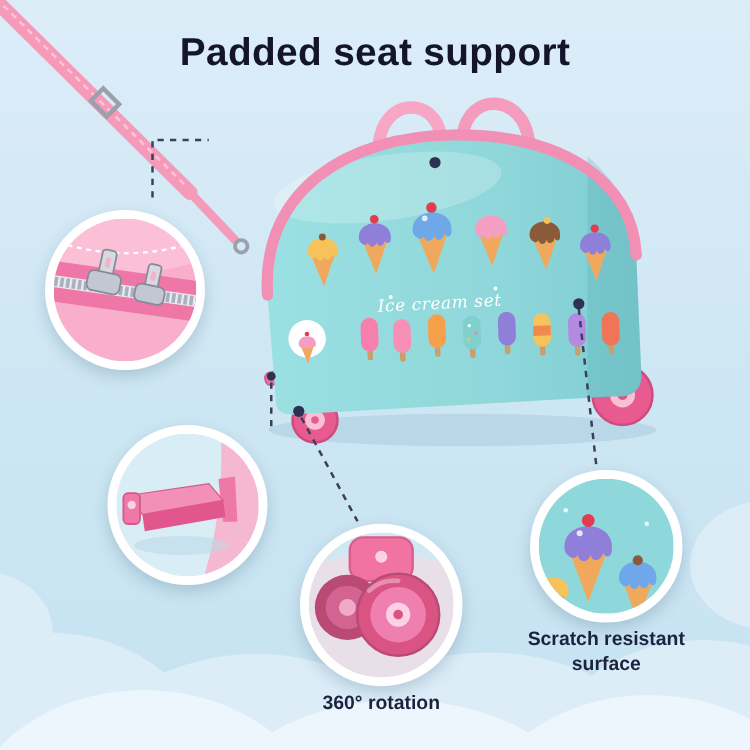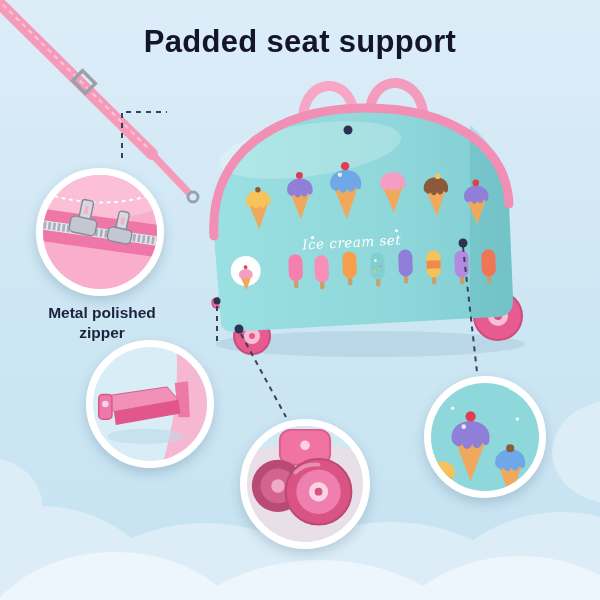--- a/index.html
+++ b/index.html
@@ -273,15 +273,16 @@
       </g>
       <g transform="translate(12,98) scale(1.3)">
         <path d="M -9 3 L 0 27 L 9 3 Z" fill="#f0a95c"></path>
         <path d="M -11 3 C -13 -12 13 -12 11 3 C 11 6 8 7 7 4 C 6 8 2 9 1 5 C 0 9 -4 9 -5 5 C -6 8 -10 6 -11 3 Z" fill="#f6c35a"></path>
       </g>
       <circle cx="24" cy="28" r="2" fill="#ffffff" opacity=".8"></circle>
       <circle cx="96" cy="40" r="2" fill="#ffffff" opacity=".8"></circle>
     </svg>
   </div>
 
-  <div class="label lb-zipper">Metal polished zipper</div>
+  <div class="label lb-rotation">360° rotation</div>
+  <div class="label lb-surface">Scratch resistant surface</div>
 
 </div>
 
 </body></html>

